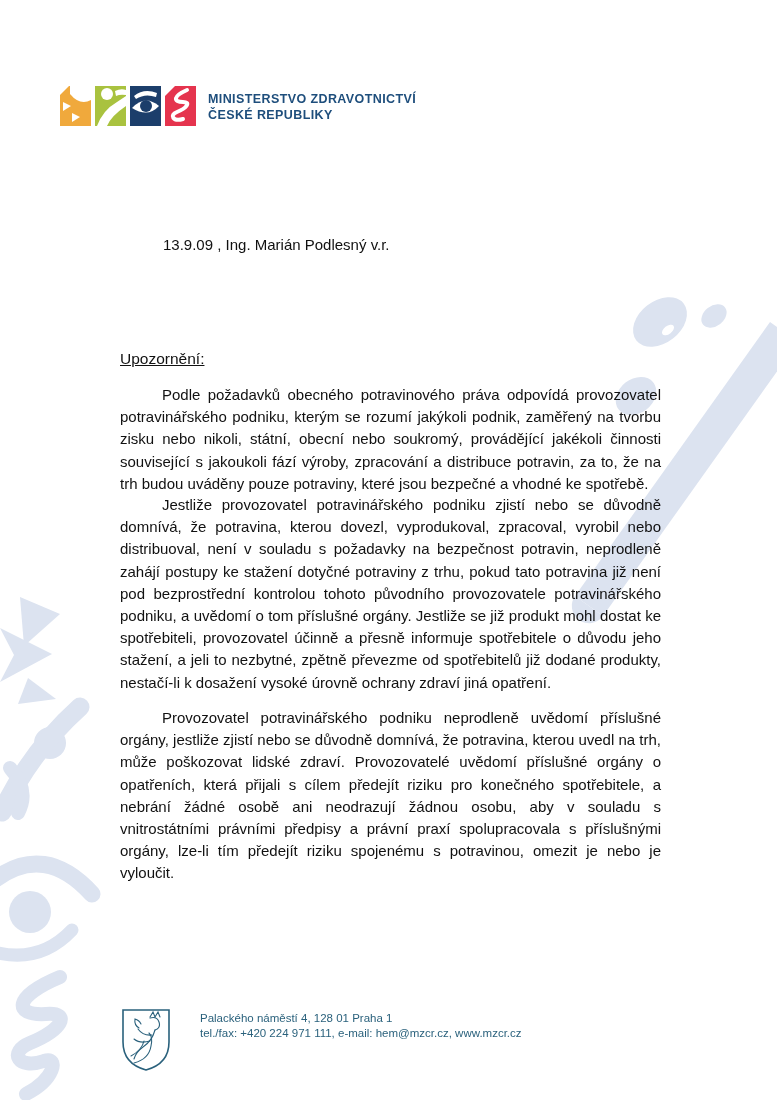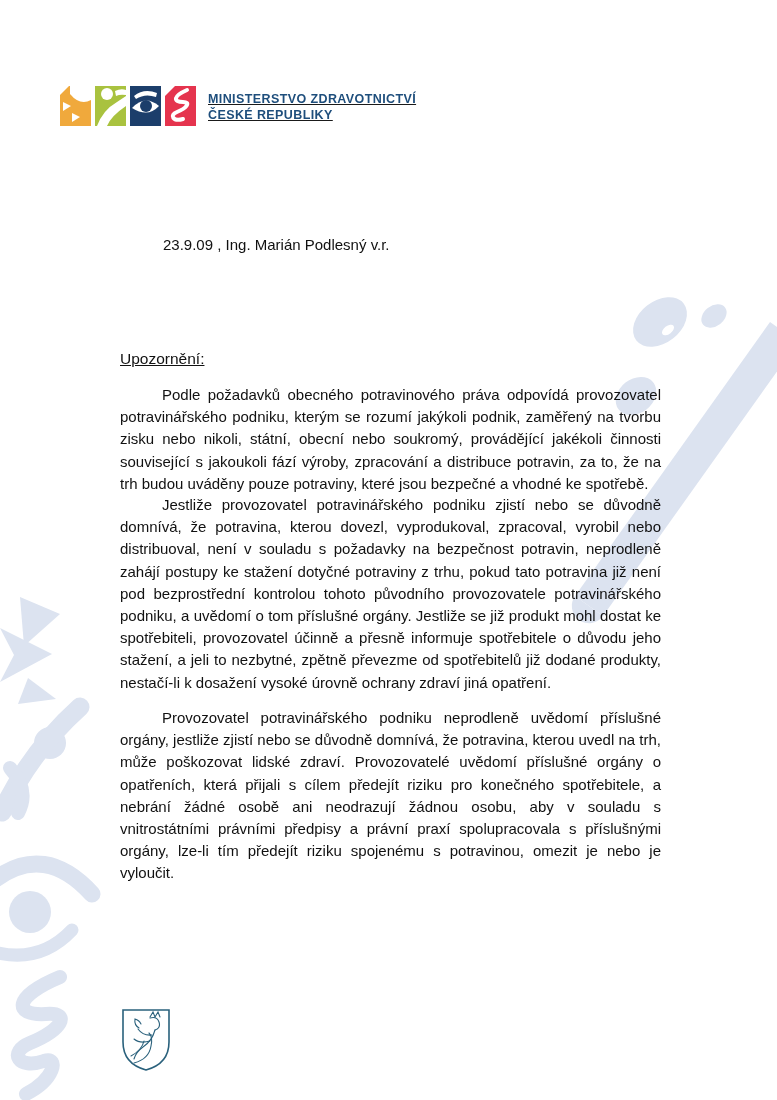--- a/index.html
+++ b/index.html
@@ -13,21 +13,21 @@
     color:#1a1a1a;
   }
   
   .watermark{
     position:absolute;left:0;top:0;width:777px;height:1100px;
     pointer-events:none;
   }
   
   .logo-row{
     position:absolute;left:60px;top:86px;
-    display:flex;align-items:flex-start;text-decoration:underline;
+    display:flex;align-items:flex-start;
   }
   .tiles{display:flex;gap:4px;}
   .tile{width:31px;height:40px;display:block;}
   .org-name{
     margin-left:12px;padding-top:5px;
     font-size:12.5px;font-weight:bold;letter-spacing:.4px;
     line-height:16px;color:#1E4E7C;
   }
   
   .sig-line{
@@ -120,21 +120,21 @@
         <polygon points="0,0 10,0 0,10" fill="#ffffff"></polygon>
         <path d="M22,4 C8,10 8,16 18,16 C26,16 22,22 12,26 C4,29 8,36 18,33" fill="none" stroke="#ffffff" stroke-width="4" stroke-linecap="round"></path>
       </svg>
     </div>
     <div class="org-name">
       <div>MINISTERSTVO ZDRAVOTNICTVÍ</div>
       <div>ČESKÉ REPUBLIKY</div>
     </div>
   </div>
 
-  <div class="sig-line">23.9.09 , Ing. Marián Podlesný v.r.</div>
+  <div class="sig-line">13.9.09 , Ing. Marián Podlesný v.r.</div>
 
   <div class="notice-heading">Upozornění:</div>
 
   <p class="para para-1">Podle požadavků obecného potravinového práva odpovídá provozovatel potravinářského podniku, kterým se rozumí jakýkoli podnik, zaměřený na tvorbu zisku nebo nikoli, státní, obecní nebo soukromý, provádějící jakékoli činnosti související s jakoukoli fází výroby, zpracování a distribuce potravin, za to, že na trh budou uváděny pouze potraviny, které jsou bezpečné a vhodné ke spotřebě.</p>
   <p class="para para-2">Jestliže provozovatel potravinářského podniku zjistí nebo se důvodně domnívá, že potravina, kterou dovezl, vyprodukoval, zpracoval, vyrobil nebo distribuoval, není v souladu s požadavky na bezpečnost potravin, neprodleně zahájí postupy ke stažení dotyčné potraviny z trhu, pokud tato potravina již není pod bezprostřední kontrolou tohoto původního provozovatele potravinářského podniku, a uvědomí o tom příslušné orgány. Jestliže se již produkt mohl dostat ke spotřebiteli, provozovatel účinně a přesně informuje spotřebitele o důvodu jeho stažení, a jeli to nezbytné, zpětně převezme od spotřebitelů již dodané produkty, nestačí-li k dosažení vysoké úrovně ochrany zdraví jiná opatření.</p>
   <p class="para para-3">Provozovatel potravinářského podniku neprodleně uvědomí příslušné orgány, jestliže zjistí nebo se důvodně domnívá, že potravina, kterou uvedl na trh, může poškozovat lidské zdraví. Provozovatelé uvědomí příslušné orgány o opatřeních, která přijali s cílem předejít riziku pro konečného spotřebitele, a nebrání žádné osobě ani neodrazují žádnou osobu, aby v souladu s vnitrostátními právními předpisy a právní praxí spolupracovala s příslušnými orgány, lze-li tím předejít riziku spojenému s potravinou, omezit je nebo je vyloučit.</p>
 
   <div class="footer">
     <svg class="coat" viewBox="0 0 50 64">
       <path d="M2,2 H48 V34 C48,52 36,59 25,62 C14,59 2,52 2,34 Z" fill="#ffffff" stroke="#2A617C" stroke-width="1.6"></path>
@@ -142,15 +142,19 @@
         <path d="M29,9 l3,-5 2,5 3,-5 2,5"></path>
         <path d="M29,10 q7,-2 9,4 q2,6 -4,8"></path>
         <path d="M34,22 q-3,11 -12,17 q-7,5 -9,12"></path>
         <path d="M31,27 q-9,1 -14,-6"></path>
         <path d="M29,33 q-10,3 -16,-2"></path>
         <path d="M13,55 q15,-4 17,-17 q2,-9 -2,-13"></path>
         <path d="M10,48 q11,-6 13,-15"></path>
         <path d="M18,20 q-5,-3 -4,-9 q4,1 6,5"></path>
       </g>
     </svg>
+    <div class="footer-text">
+      <div>Palackého náměstí 4, 128 01 Praha 1</div>
+      <div>tel./fax: +420 224 971 111, e-mail: hem@mzcr.cz, www.mzcr.cz</div>
+    </div>
   </div>
 
 </div>
 
 </body></html>

